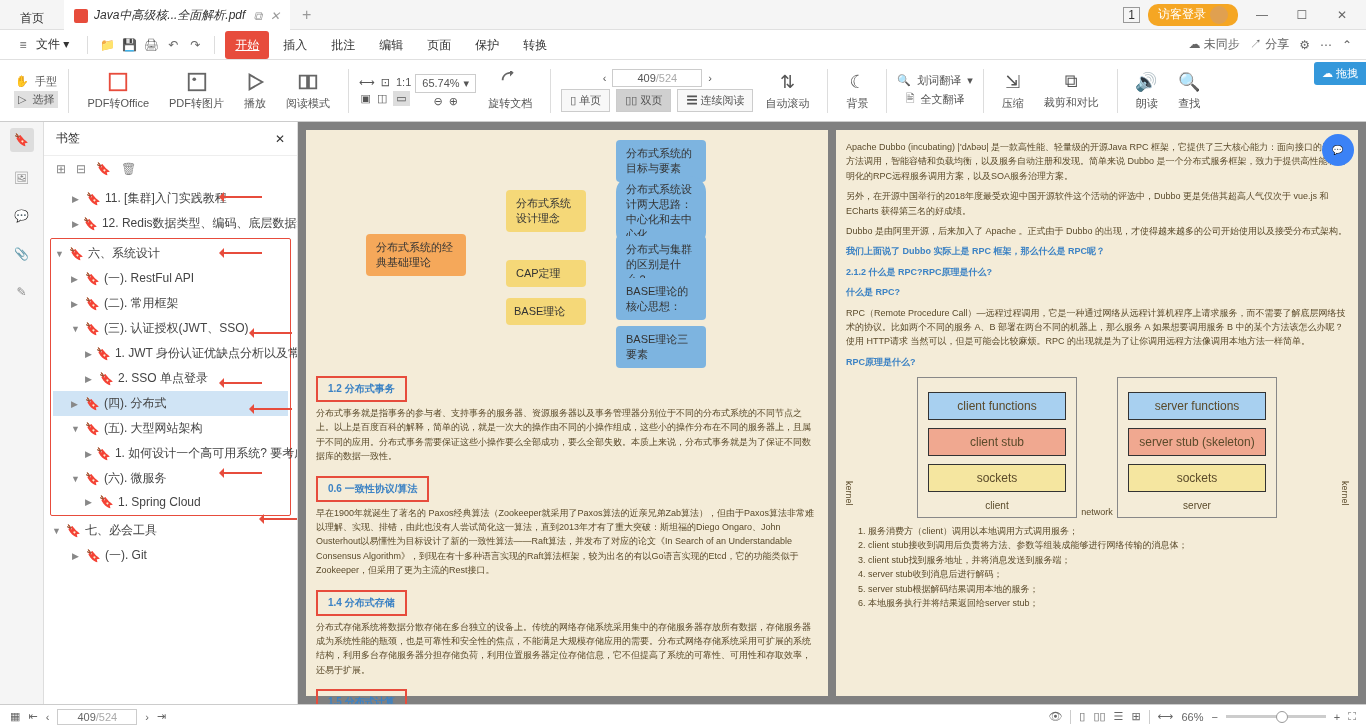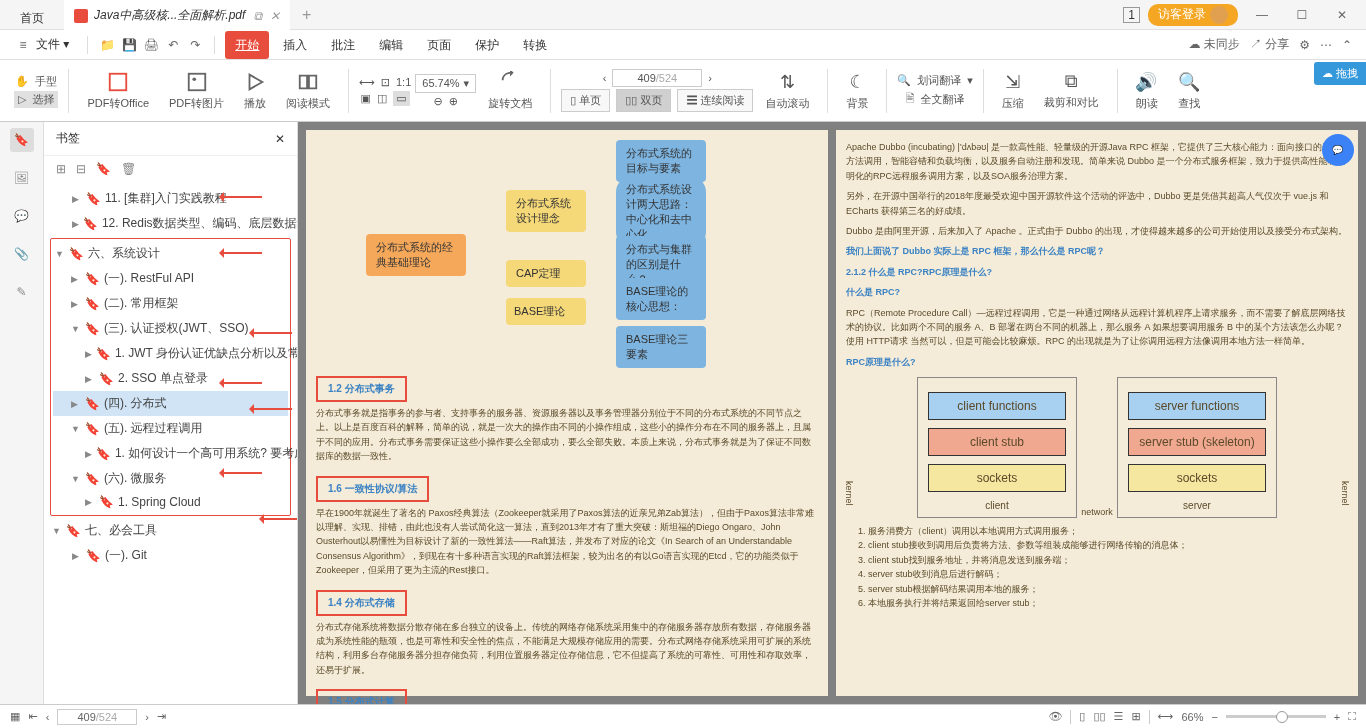--- a/index.html
+++ b/index.html
@@ -312,21 +312,21 @@
             <span>2. SSO 单点登录</span>
           </div>
           <div class="bm-item selected" style="padding-left: 18px;">
             <span class="bm-arrow">▶</span>
             <span class="bm-icon">🔖</span>
             <span>(四). 分布式</span>
           </div>
           <div class="bm-item" style="padding-left: 18px;">
             <span class="bm-arrow">▼</span>
             <span class="bm-icon">🔖</span>
-            <span>(五). 远程过程调用</span>
+            <span>(五). 大型网站架构</span>
           </div>
           <div class="bm-item" style="padding-left: 32px;">
             <span class="bm-arrow">▶</span>
             <span class="bm-icon">🔖</span>
             <span>1. 如何设计一个高可用系统? 要考虑哪些地方?</span>
           </div>
           <div class="bm-item" style="padding-left: 18px;">
             <span class="bm-arrow">▼</span>
             <span class="bm-icon">🔖</span>
             <span>(六). 微服务</span>
@@ -365,21 +365,21 @@
         <div class="mnode mn-yellow" style="left:190px;top:120px;width:80px;">CAP定理</div>
         <div class="mnode mn-yellow" style="left:190px;top:158px;width:80px;padding-left:8px;">BASE理论</div>
         <div class="mnode mn-blue" style="left:300px;top:0px;width:90px;">分布式系统的目标与要素</div>
         <div class="mnode mn-blue" style="left:300px;top:36px;width:90px;border-radius:16px;">分布式系统设计两大思路：中心化和去中心化</div>
         <div class="mnode mn-blue" style="left:300px;top:96px;width:90px;">分布式与集群的区别是什么？</div>
         <div class="mnode mn-blue" style="left:300px;top:138px;width:90px;">BASE理论的核心思想：</div>
         <div class="mnode mn-blue" style="left:300px;top:186px;width:90px;">BASE理论三要素</div>
       </div>
       <div class="sec-title">1.2 分布式事务</div>
       <div class="para">分布式事务就是指事务的参与者、支持事务的服务器、资源服务器以及事务管理器分别位于不同的分布式系统的不同节点之上。以上是百度百科的解释，简单的说，就是一次大的操作由不同的小操作组成，这些小的操作分布在不同的服务器上，且属于不同的应用。分布式事务需要保证这些小操作要么全部成功，要么全部失败。本质上来说，分布式事务就是为了保证不同数据库的数据一致性。</div>
-      <div class="sec-title">1.6 一致性协议/算法</div>
+      <div class="sec-title">0.6 一致性协议/算法</div>
       <div class="para">早在1900年就诞生了著名的 Paxos经典算法（Zookeeper就采用了Paxos算法的近亲兄弟Zab算法），但由于Paxos算法非常难以理解、实现、排错，由此也没有人尝试简化这一算法，直到2013年才有了重大突破：斯坦福的Diego Ongaro、John Ousterhout以易懂性为目标设计了新的一致性算法——Raft算法，并发布了对应的论文《In Search of an Understandable Consensus Algorithm》，到现在有十多种语言实现的Raft算法框架，较为出名的有以Go语言实现的Etcd，它的功能类似于Zookeeper，但采用了更为主流的Rest接口。</div>
       <div class="sec-title">1.4 分布式存储</div>
       <div class="para">分布式存储系统将数据分散存储在多台独立的设备上。传统的网络存储系统采用集中的存储服务器存放所有数据，存储服务器成为系统性能的瓶颈，也是可靠性和安全性的焦点，不能满足大规模存储应用的需要。分布式网络存储系统采用可扩展的系统结构，利用多台存储服务器分担存储负荷，利用位置服务器定位存储信息，它不但提高了系统的可靠性、可用性和存取效率，还易于扩展。</div>
       <div class="sec-title">1.5 分布式计算</div>
       
     </div>
 
     <div class="page-right">
       <div class="floating-btn">💬</div>
       <div class="para">Apache Dubbo (incubating) |'dʌbəʊ| 是一款高性能、轻量级的开源Java RPC 框架，它提供了三大核心能力：面向接口的远程方法调用，智能容错和负载均衡，以及服务自动注册和发现。简单来说 Dubbo 是一个分布式服务框架，致力于提供高性能和透明化的RPC远程服务调用方案，以及SOA服务治理方案。</div>

